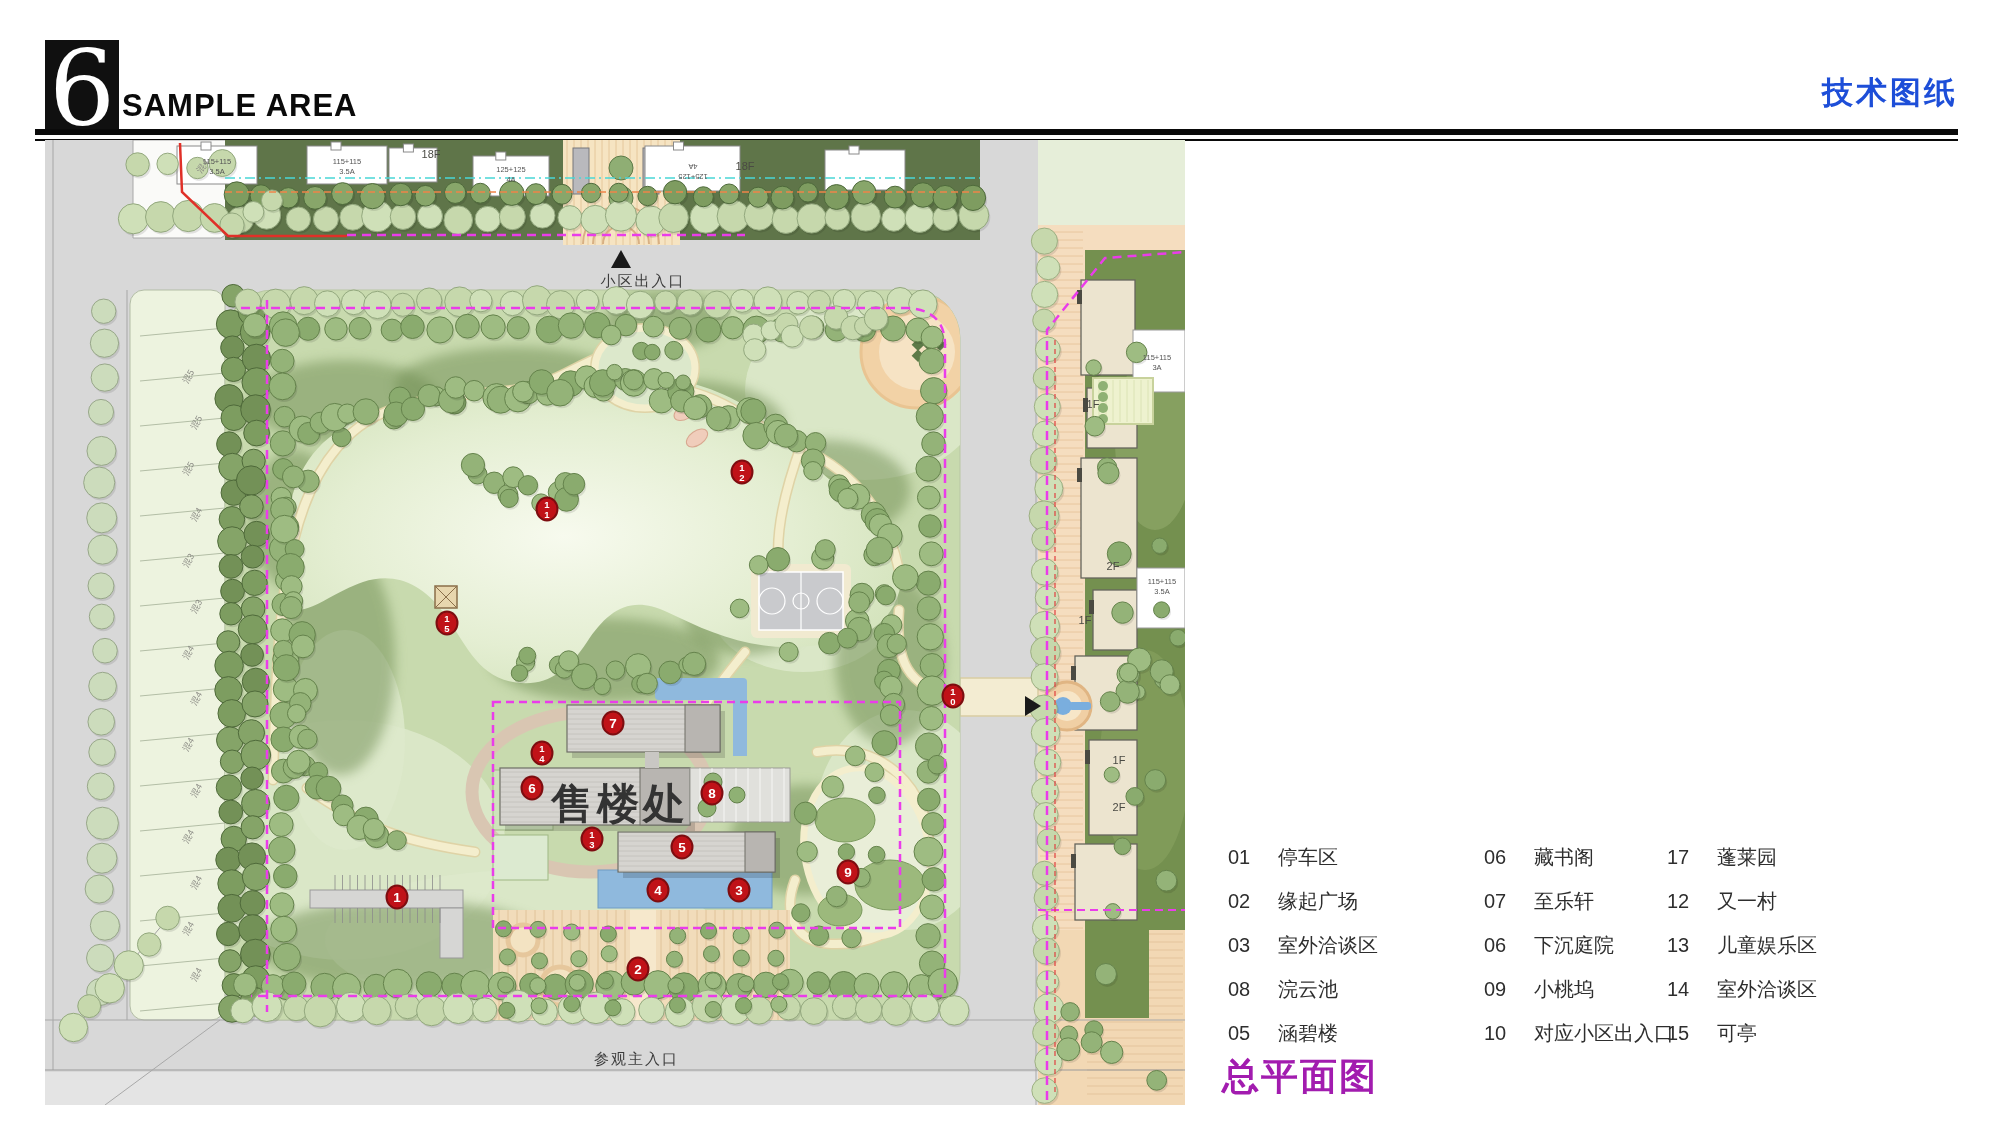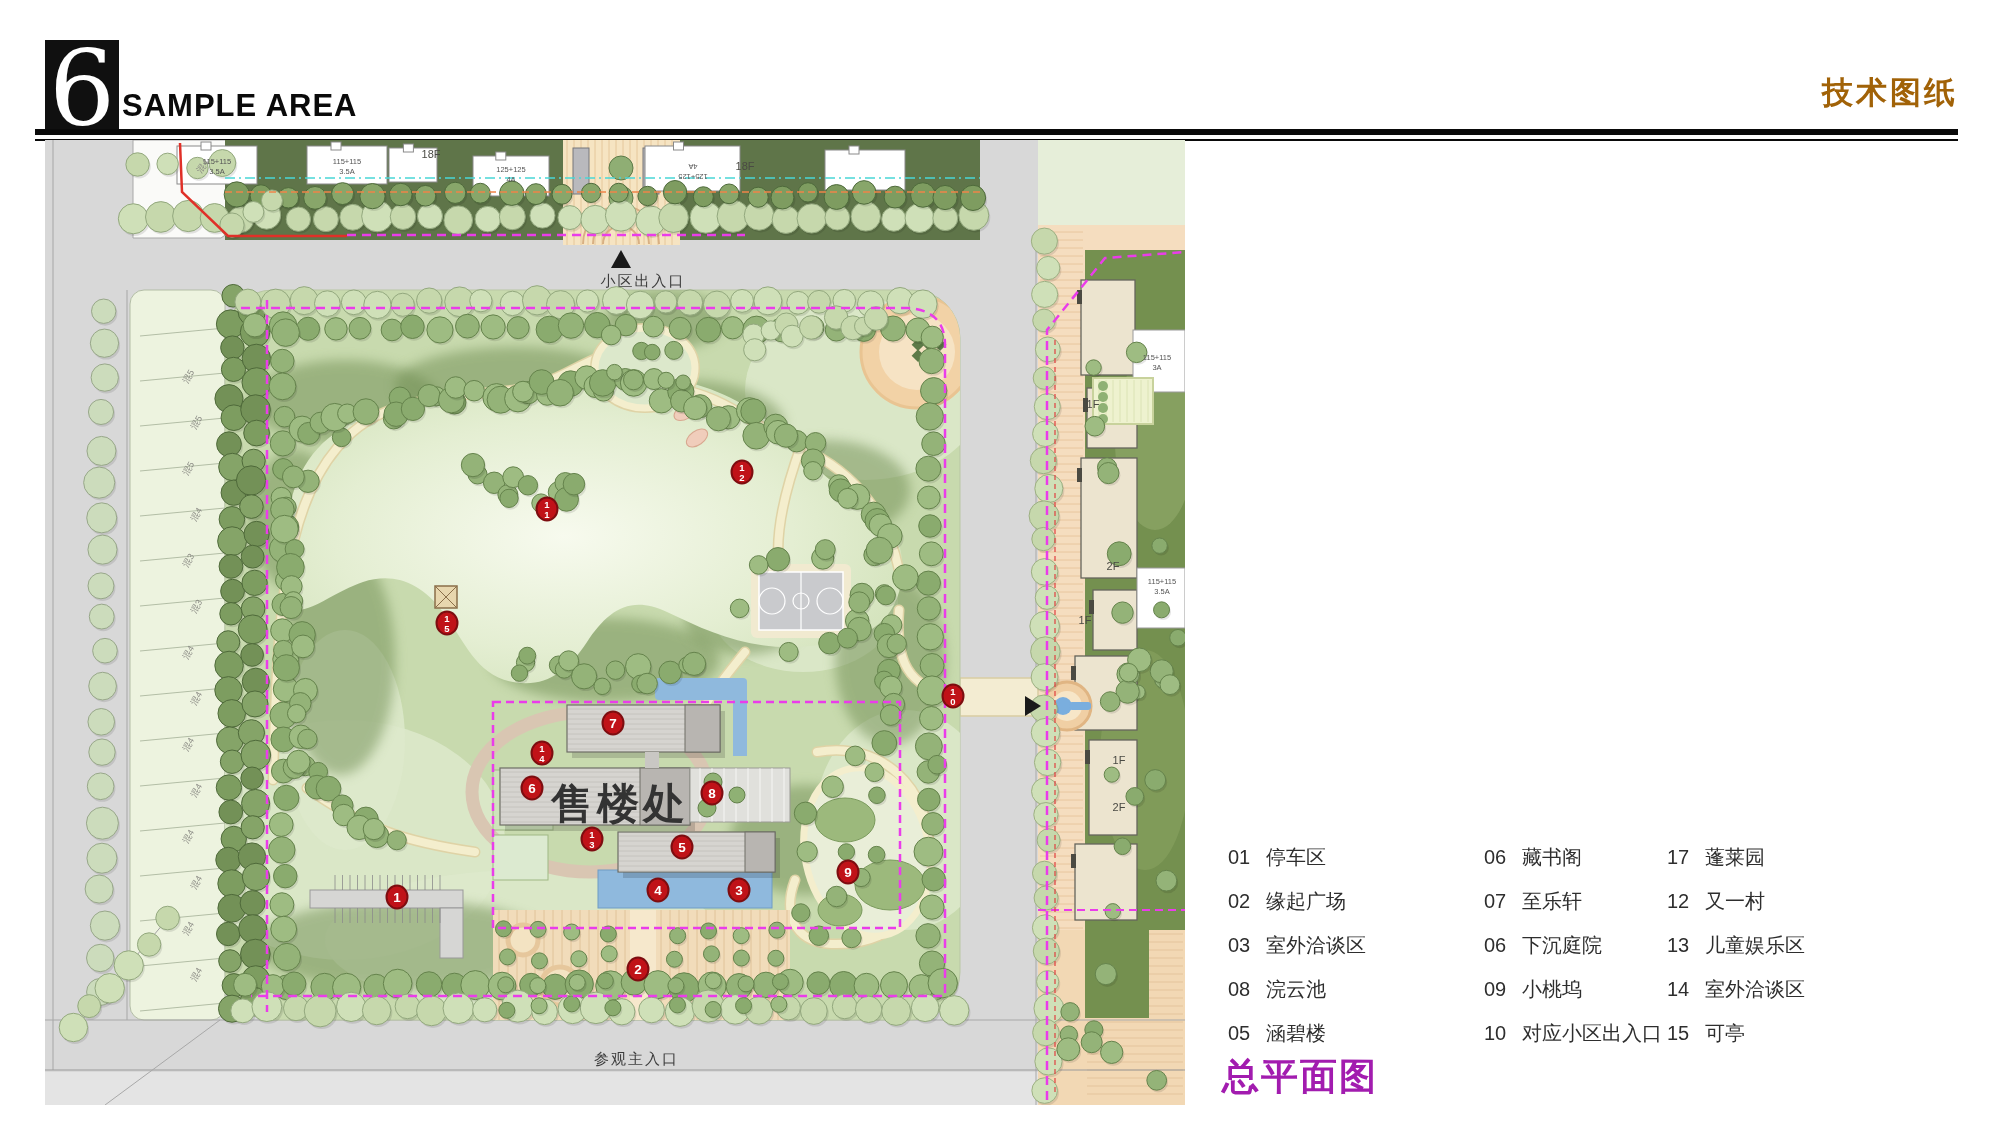--- a/index.html
+++ b/index.html
@@ -7,30 +7,30 @@
         font-family:"Liberation Sans",sans-serif;}
   
   .logo{position:absolute;left:45px;top:40px;width:74px;height:94px;background:#101010;overflow:hidden;}
   .logo span{display:block;width:100%;height:94px;line-height:98px;text-align:center;
              font-family:"DejaVu Serif",serif;font-size:104px;color:#ffffff;}
   .title-cn{position:absolute;left:122px;top:42px;font-size:38px;font-weight:900;
             letter-spacing:2px;color:#0d0d0d;}
   .title-en{position:absolute;left:122px;top:88px;font-size:31px;font-weight:700;
             letter-spacing:1px;color:#0a0a0a;}
   .doc-label{position:absolute;right:37px;top:72px;font-size:31px;font-weight:800;
-             letter-spacing:3px;color:#a16207;}
+             letter-spacing:3px;color:#1d4ed8;}
   .rule-thick{position:absolute;left:35px;right:37px;top:129px;height:6px;background:#0a0a0a;}
   .rule-thin{position:absolute;left:35px;right:37px;top:139px;height:2px;background:#0a0a0a;}
   
   .map-wrap{position:absolute;left:45px;top:140px;width:1140px;height:965px;}
   .map-wrap svg{display:block;}
   svg text{font-family:"Liberation Sans",sans-serif;}
   
   .legend-col{position:absolute;top:846px;}
-  .legend-row{display:flex;gap:12px;height:22px;line-height:22px;margin-bottom:22px;
+  .legend-row{display:flex;gap:24px;height:22px;line-height:22px;margin-bottom:22px;
               font-size:20px;color:#2e2e2e;white-space:nowrap;}
   .legend-row .num{min-width:26px;}
   .plan-title{position:absolute;left:1222px;top:1052px;font-size:37px;font-weight:600;
               letter-spacing:2px;color:#a21caf;}
 </style>
 </head>
 <body>
 
 <div class="page">
   <div class="logo">

